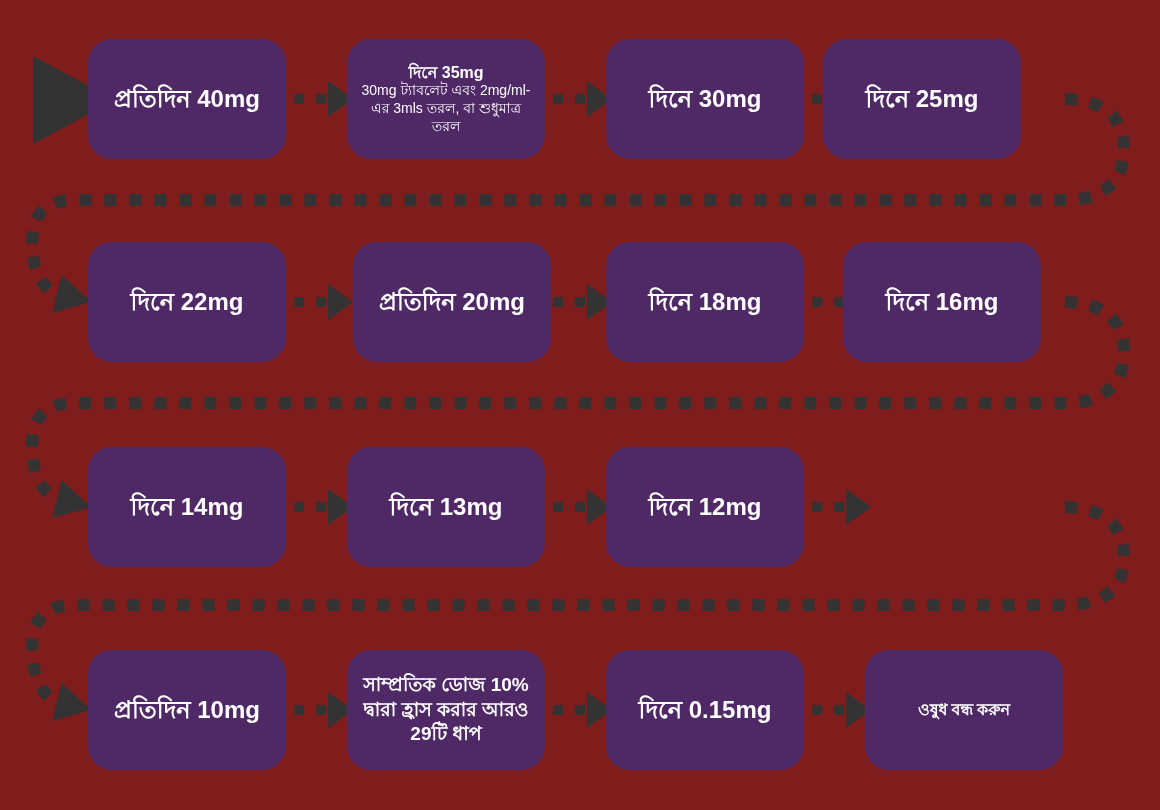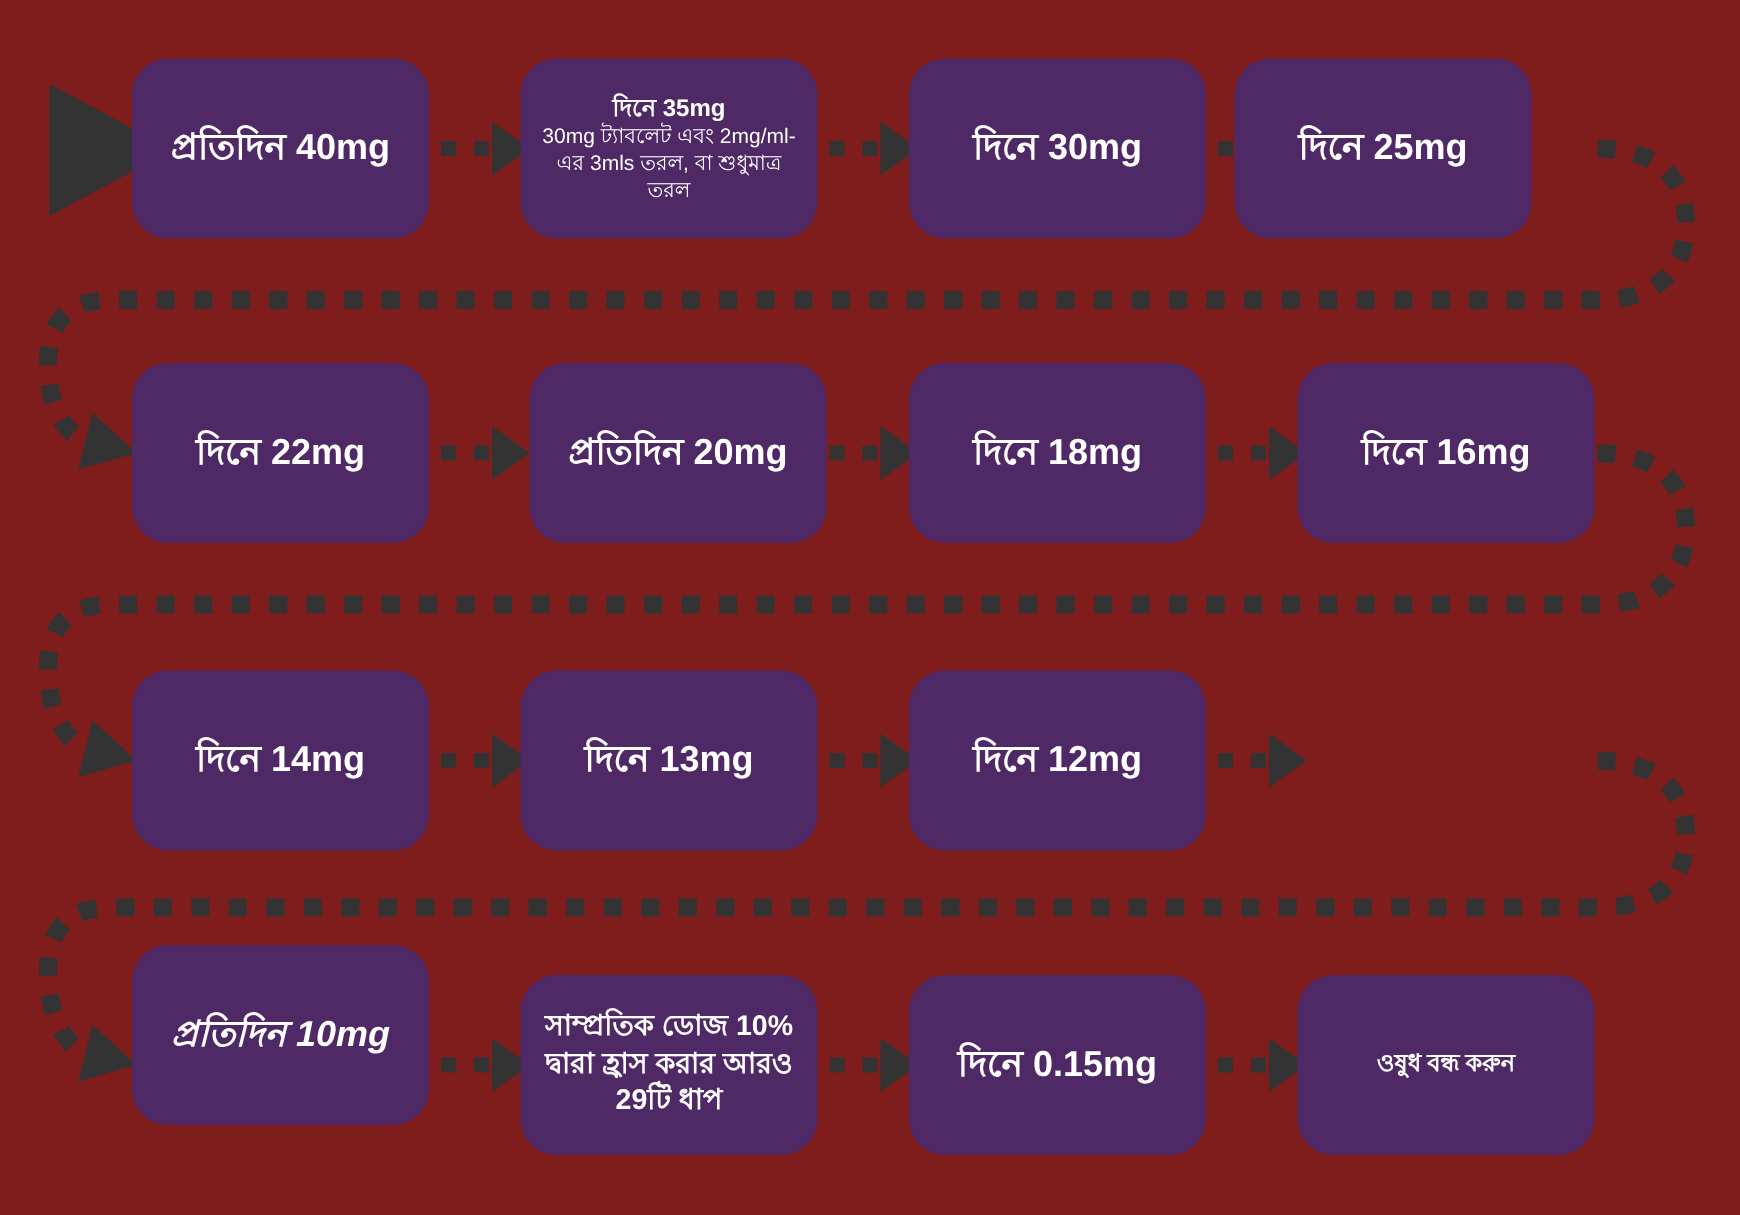--- a/index.html
+++ b/index.html
@@ -105,35 +105,35 @@
 
   <div class="box" style="left:88px; top:242px;text-align:right;">
     <div class="t t-lg">দিনে 22mg</div>
   </div>
   <div class="box" style="left:353px; top:242px;">
     <div class="t t-lg">প্রতিদিন 20mg</div>
   </div>
   <div class="box" style="left:606px; top:242px;">
     <div class="t t-lg">দিনে 18mg</div>
   </div>
-  <div class="box" style="left:865px; top:242px;">
+  <div class="box" style="left:843px; top:242px;">
     <div class="t t-lg">দিনে 16mg</div>
   </div>
 
   <div class="box" style="left:88px; top:447px;">
     <div class="t t-lg">দিনে 14mg</div>
   </div>
   <div class="box" style="left:347px; top:447px;">
     <div class="t t-lg">দিনে 13mg</div>
   </div>
   <div class="box" style="left:606px; top:447px;">
     <div class="t t-lg">দিনে 12mg</div>
   </div>
 
-  <div class="box" style="left:88px; top:630px;font-style:italic;">
+  <div class="box" style="left:88px; top:650px;">
     <div class="t t-lg">প্রতিদিন 10mg</div>
   </div>
   <div class="box" style="left:347px; top:650px;">
     <div class="t t-wrap">সাম্প্রতিক ডোজ 10% দ্বারা হ্রাস করার আরও 29টি ধাপ</div>
   </div>
   <div class="box" style="left:606px; top:650px;">
     <div class="t t-lg">দিনে 0.15mg</div>
   </div>
   <div class="box" style="left:865px; top:650px;font-family:Liberation Serif, serif;">
     <div class="t t-md">ওষুধ বন্ধ করুন</div>

